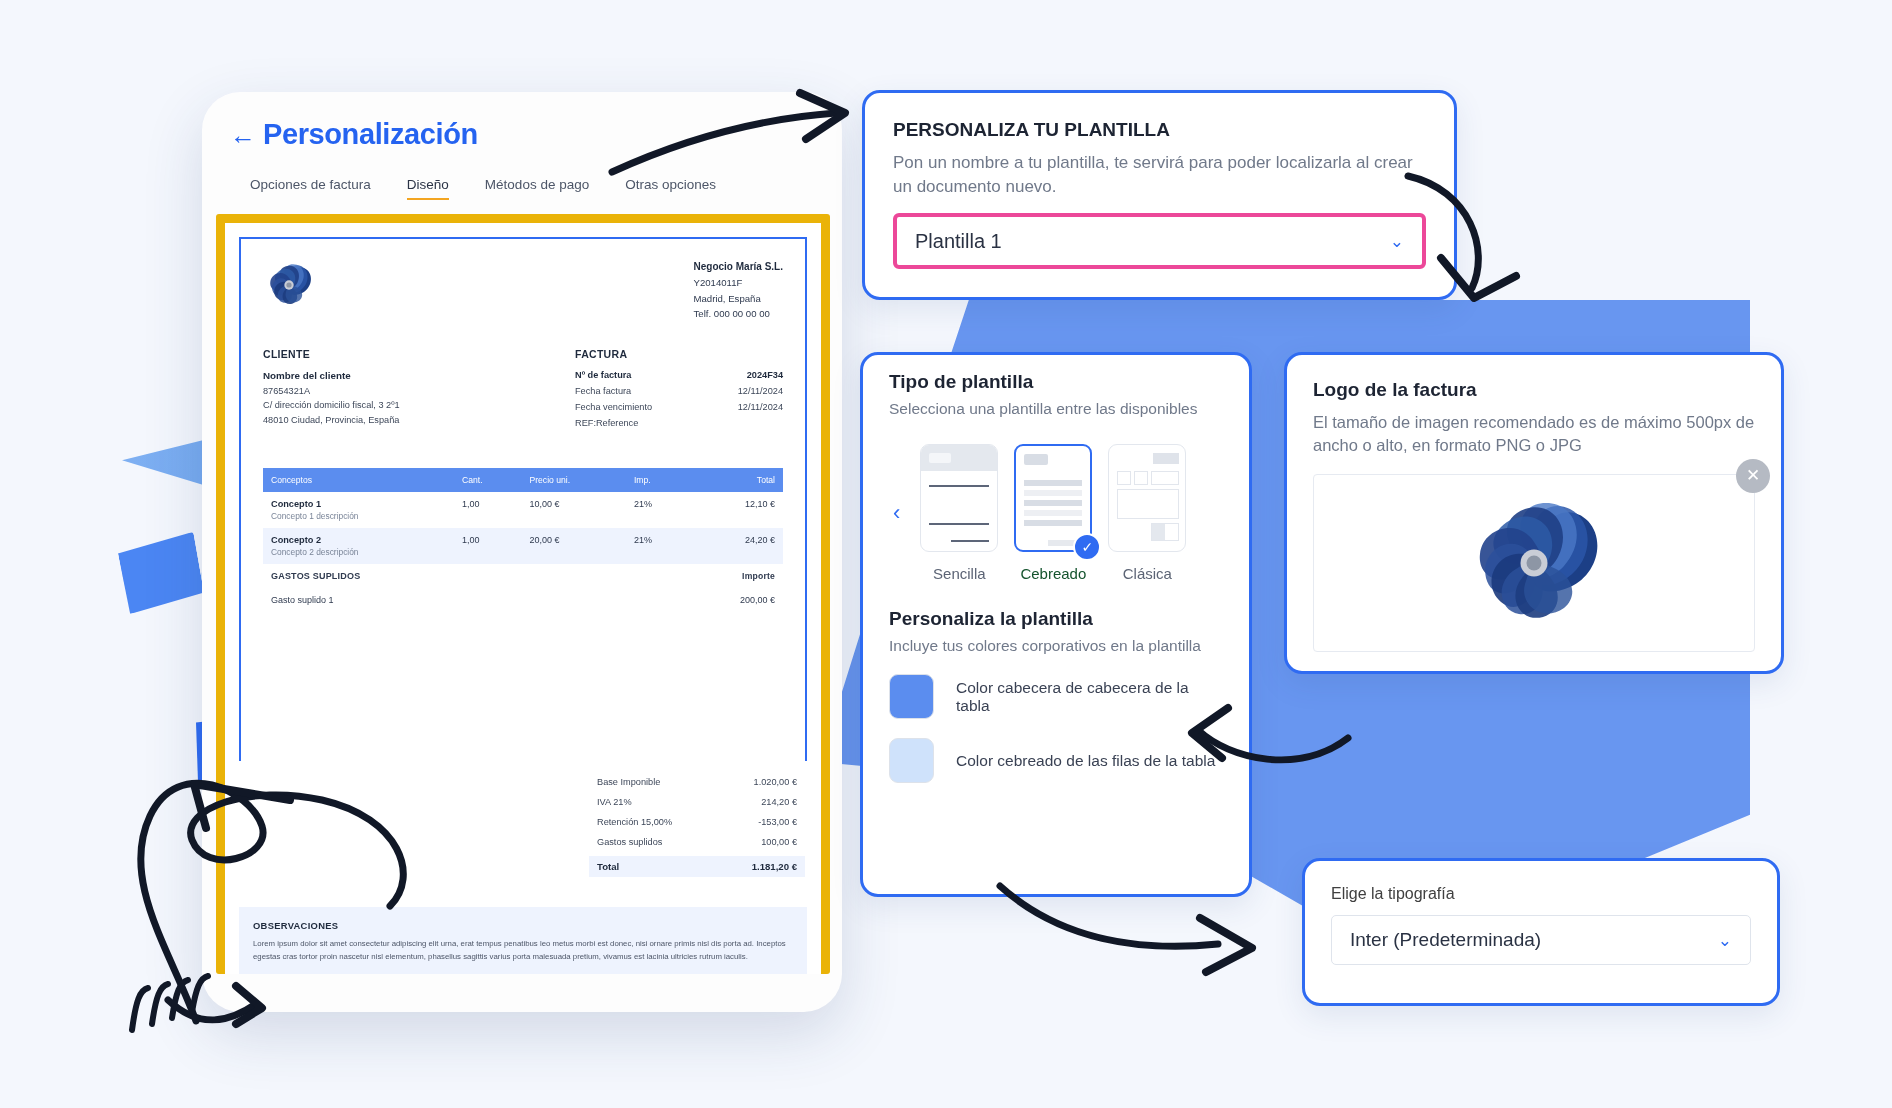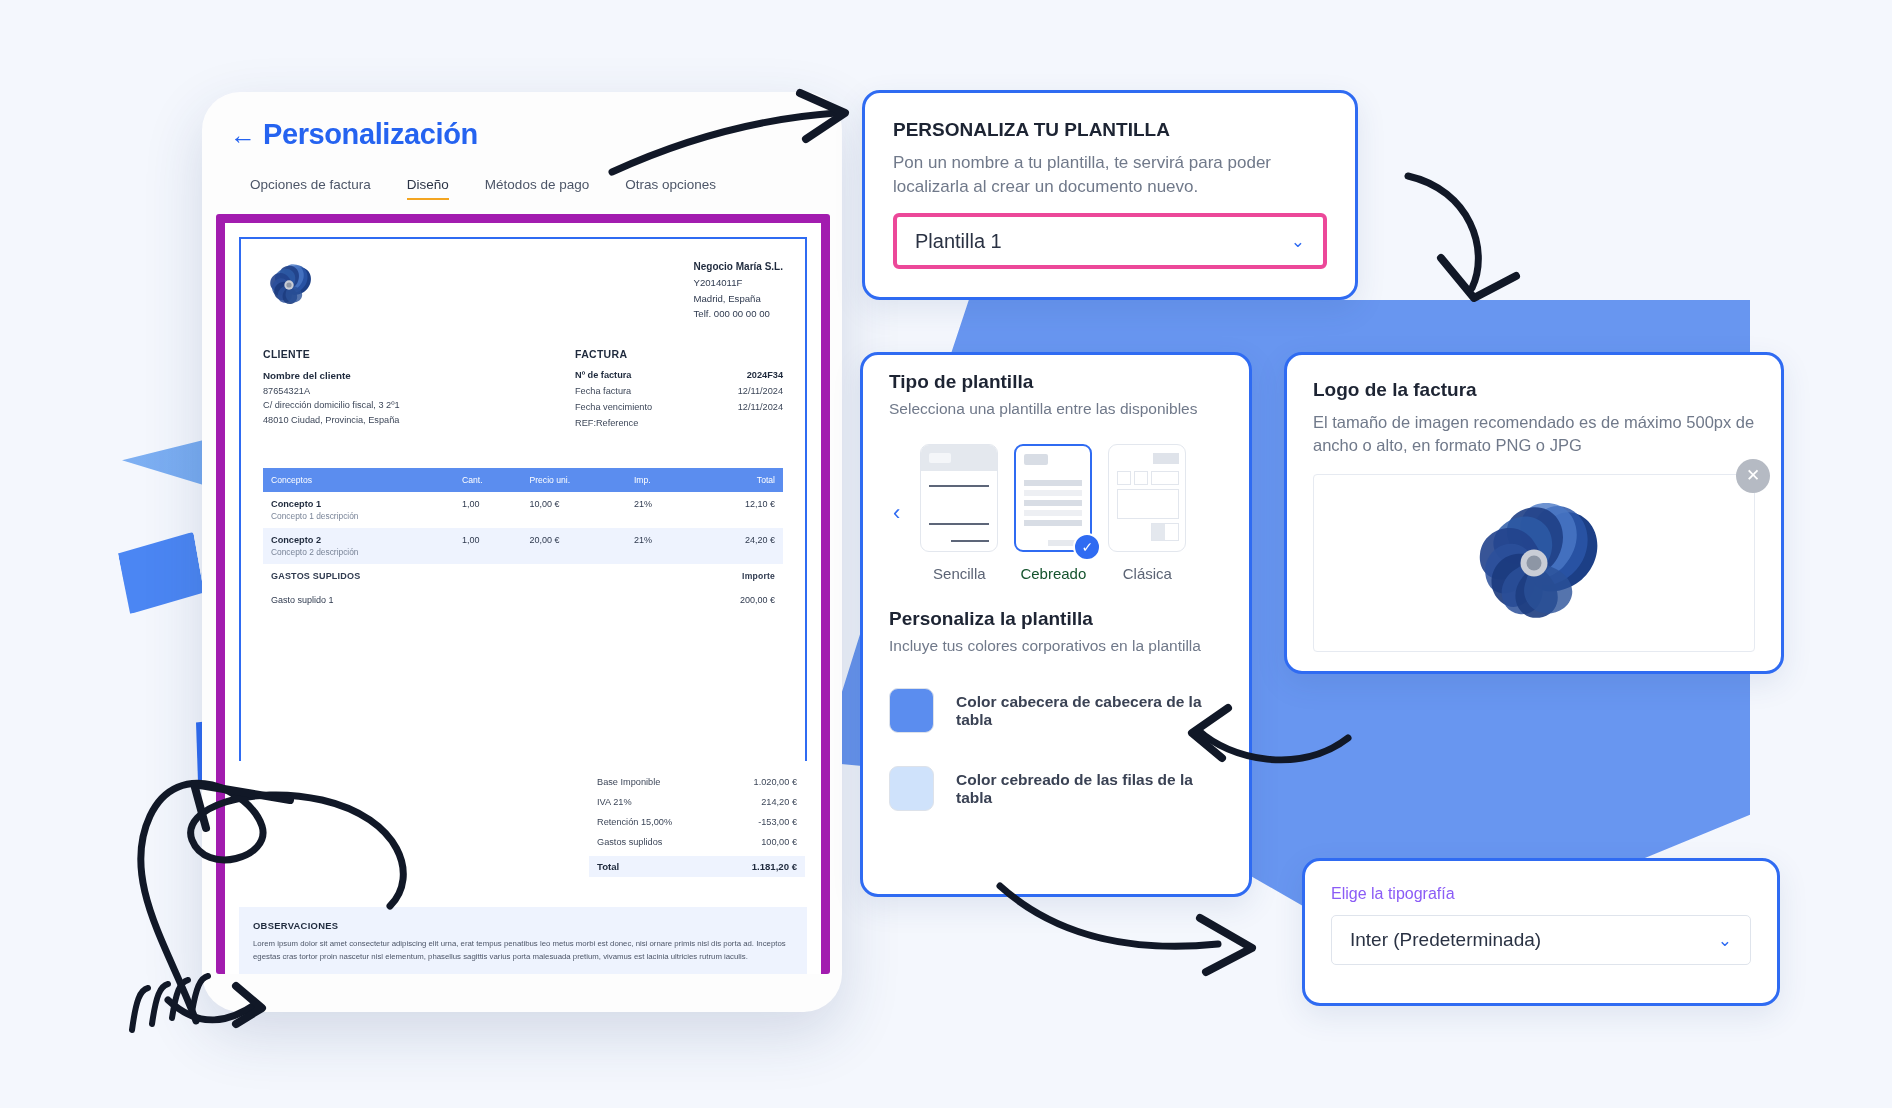--- a/index.html
+++ b/index.html
@@ -59,21 +59,21 @@
   .tab-head { padding: 26px 28px 0 28px; }
   .back-line { display: flex; align-items: center; gap: 7px; }
   .back-arrow { color: #2563f0; font-size: 26px; line-height: 1; font-weight: 400; }
   .page-title { color: #2563f0; font-size: 29px; font-weight: 700; letter-spacing: -.4px; }
   .tabs { display: flex; gap: 36px; margin: 26px 0 0 20px; }
   .tab { font-size: 13.5px; color: #4d5668; padding-bottom: 6px; white-space: nowrap; }
   .tab.active { color: #2b3446; border-bottom: 2.5px solid #f3a521; font-weight: 400; }
 
   .doc-frame {
     margin: 14px 12px 0 14px; height: 760px;
-    background: #a21caf; padding: 9px 9px 0 9px; border-radius: 3px;
+    background: #eab308; padding: 9px 9px 0 9px; border-radius: 3px;
   }
   .doc-page {
     background: #fff; height: 100%; padding: 14px 14px 0 14px;
     overflow: hidden;
   }
   .invoice {
     border: 2px solid #2f6bf2; border-bottom: none;
     padding: 20px 22px; height: 524px; position: relative;
   }
   .inv-top { display: flex; justify-content: space-between; }
@@ -114,21 +114,21 @@
 
   
   .card {
     position: absolute; background: #fff;
     border: 3px solid #2f6bf2; border-radius: 18px;
     box-shadow: 0 10px 30px rgba(40,70,130,.10);
   }
   .card-title { font-size: 19px; font-weight: 700; color: #1d2433; }
   .card-sub { font-size: 17px; color: #70798a; line-height: 1.42; margin-top: 10px; }
 
-  #card-plantilla { left: 862px; top: 90px; width: 496px; height: 210px; padding: 26px 28px; }
+  #card-plantilla { left: 862px; top: 90px; width: 595px; height: 210px; padding: 26px 28px; }
   .select-box {
     margin-top: 14px; height: 56px; border: 4px solid #ec4899; border-radius: 6px;
     display: flex; align-items: center; justify-content: space-between; padding: 0 18px;
     font-size: 20px; color: #2a3243;
   }
   .chev { color: #2f6bf2; font-size: 17px; }
 
   #card-tipo { left: 860px; top: 352px; width: 392px; height: 545px; padding: 16px 26px; }
   .tt { font-size: 19px; font-weight: 700; color: #1d2433; }
   .ts { font-size: 15.5px; color: #70798a; margin-top: 7px; }
@@ -144,38 +144,38 @@
   .thumb-lbl { font-size: 15px; color: #5c6475; }
   .thumb-lbl.sel { color: #14532d; }
   .badge {
     position: absolute; right: -11px; bottom: -11px; width: 28px; height: 28px;
     background: #2f6bf2; border-radius: 50%; border: 2px solid #fff;
     display: flex; align-items: center; justify-content: center; color: #fff; font-size: 14px;
   }
   .sk { position: absolute; background: #e9ecf1; }
 
   .colors { margin-top: 26px; }
-  .crow { display: flex; align-items: center; gap: 22px; margin-top: 33px; font-weight: bold; }
+  .crow { display: flex; align-items: center; gap: 22px; margin-top: 19px; }
   .sw { width: 45px; height: 45px; border-radius: 9px; border: 1px solid #dde2ea; flex: none; }
   .clbl { font-size: 15.5px; color: #3a4254; }
 
   #card-logo { left: 1284px; top: 352px; width: 500px; height: 322px; padding: 24px 26px; }
   .logo-box {
     margin-top: 16px; border: 1px solid #e6eaf1; border-radius: 4px;
     height: 178px; display: flex; align-items: center; justify-content: center;
     position: relative; background: #fff;
   }
   .logo-x {
     position: absolute; right: -16px; top: -16px; width: 34px; height: 34px;
     border-radius: 50%; background: #b5bac3; color: #fff;
     display: flex; align-items: center; justify-content: center; font-size: 17px;
   }
 
   #card-tipog { left: 1302px; top: 858px; width: 478px; height: 148px; padding: 24px 26px; }
-  .tip-lbl { font-size: 16px; color: #8b5cf6; }
+  .tip-lbl { font-size: 16px; color: #404040; }
   .tip-sel {
     margin-top: 12px; height: 50px; border: 1px solid #dfe4ec; border-radius: 5px;
     display: flex; align-items: center; justify-content: space-between; padding: 0 18px;
     font-size: 19px; color: #2a3243;
   }
 </style>
 </head>
 <body>
 
 <div class="stage">

